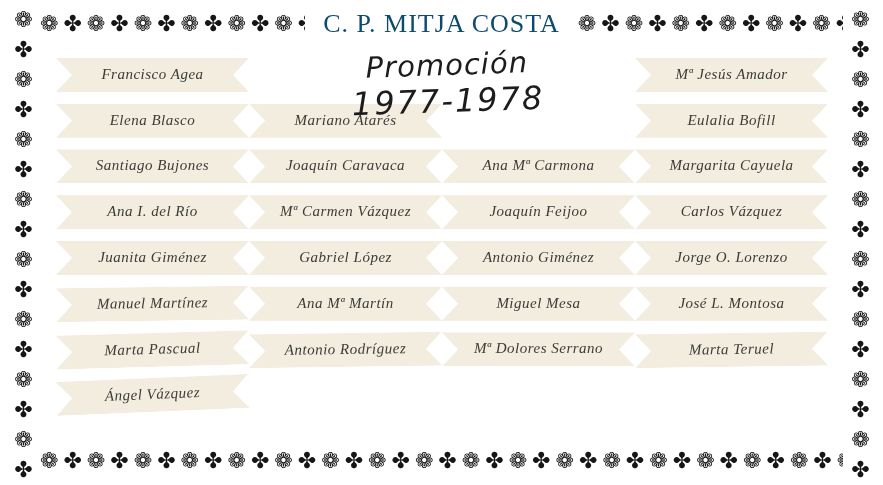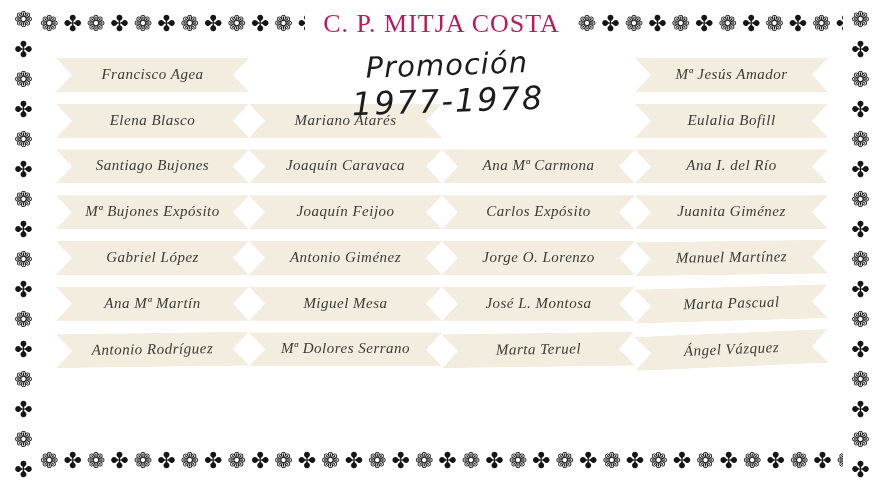--- a/index.html
+++ b/index.html
@@ -56,21 +56,21 @@
     line-height: 34px;
     white-space: nowrap;
   }
 
   
   .school-title {
     flex: 0 0 auto;
     font-family: "Liberation Serif", serif;
     font-size: 26px;
     letter-spacing: 1px;
-    color: #be185d;
+    color: #0c4a6e;
     white-space: nowrap;
     padding: 0 6px;
   }
 
   
   .promo {
     position: absolute;
     left: 330px;
     top: 48px;
     width: 235px;
@@ -190,37 +190,42 @@
         </div>
       </div>
 
     <div class="cell">
         <div class="ribbon">
           <span class="ribbon-text">Ana Mª Carmona</span>
         </div>
       </div>
     <div class="cell">
         <div class="ribbon">
+          <span class="ribbon-text">Margarita Cayuela</span>
+        </div>
+      </div>
+    <div class="cell">
+        <div class="ribbon">
           <span class="ribbon-text">Ana I. del Río</span>
         </div>
       </div>
     <div class="cell">
         <div class="ribbon">
-          <span class="ribbon-text">Mª Bujones Expósito</span>
+          <span class="ribbon-text">Mª Carmen Vázquez</span>
         </div>
       </div>
 
     <div class="cell">
         <div class="ribbon">
           <span class="ribbon-text">Joaquín Feijoo</span>
         </div>
       </div>
     <div class="cell">
         <div class="ribbon">
-          <span class="ribbon-text">Carlos Expósito</span>
+          <span class="ribbon-text">Carlos Vázquez</span>
         </div>
       </div>
     <div class="cell">
         <div class="ribbon">
           <span class="ribbon-text">Juanita Giménez</span>
         </div>
       </div>
     <div class="cell">
         <div class="ribbon">
           <span class="ribbon-text">Gabriel López</span>

